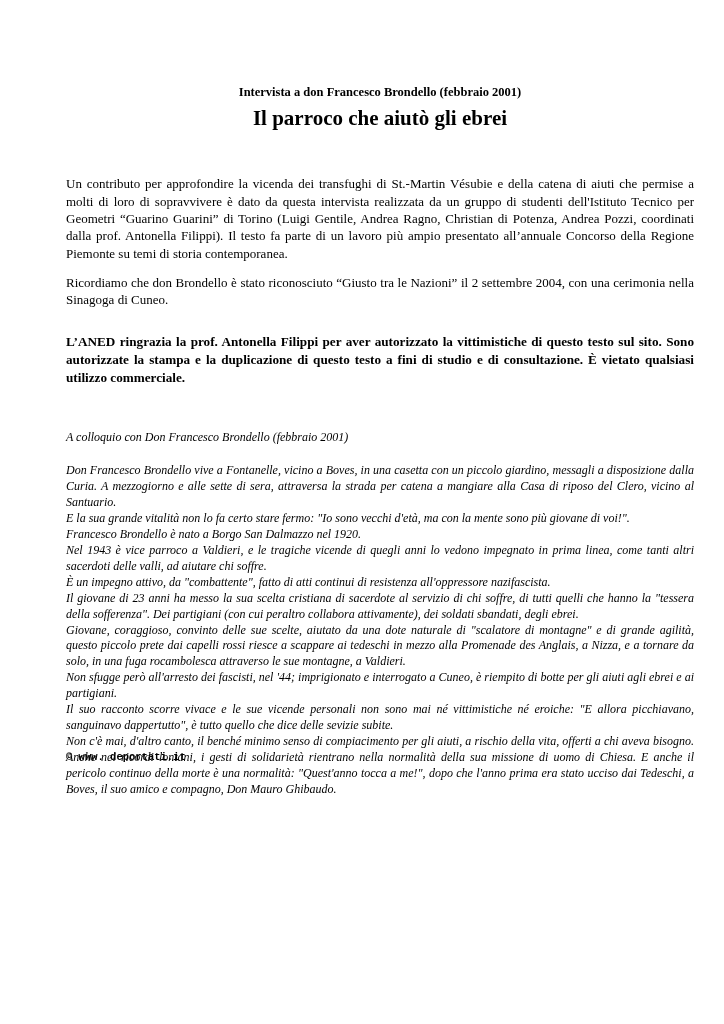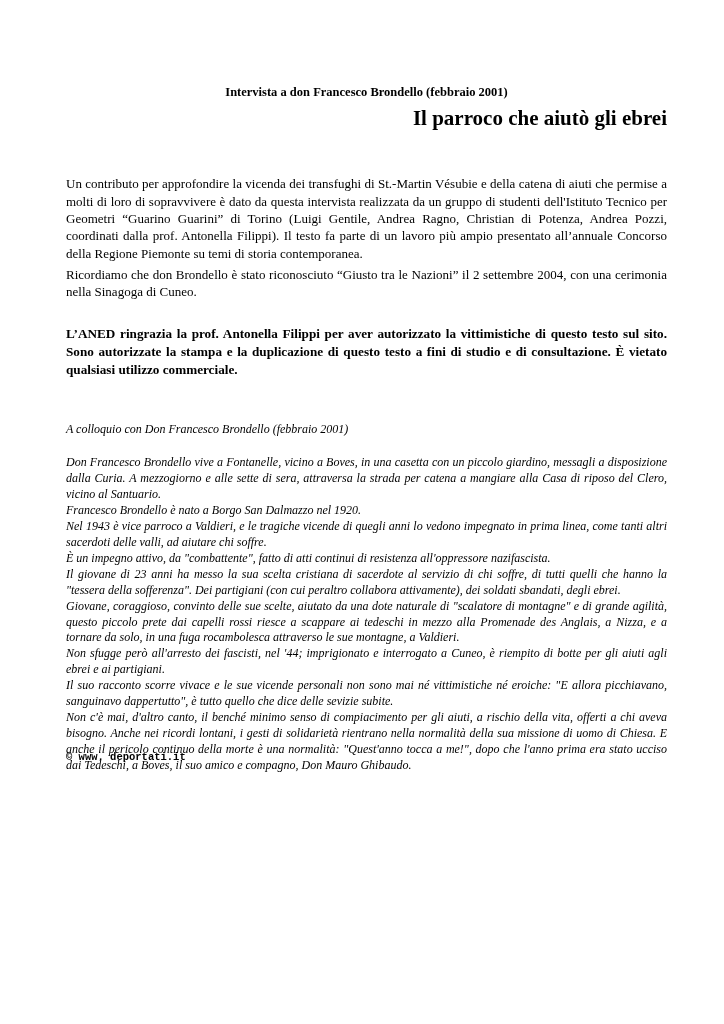--- a/index.html
+++ b/index.html
@@ -12,50 +12,49 @@
     height: 1024px;
     font-family: "Liberation Serif", serif;
     color: #000000;
     position: relative;
     overflow: hidden;
   }
   .page {
     box-sizing: border-box;
     width: 724px;
     height: 803px;
-    padding: 84px 57px 0 66px;
+    padding: 84px 30px 0 66px;
     position: relative;
   }
   .doc-header {
     text-align: center;
   }
   .doc-subject {
     font-size: 12.5px;
     font-weight: bold;
     line-height: 1.3;
     margin: 0 0 6px 0;
   }
   .doc-title {
     font-size: 21px;
     font-weight: bold;
     line-height: 1.2;
     margin: 0;
-    text-align: right;
   }
   .intro {
     margin-top: 44px;
   }
   p.body-text {
     font-size: 13px;
     line-height: 1.33;
     text-align: justify;
     margin: 0;
   }
   p.body-text + p.body-text {
-    margin-top: 4px;
+    margin-top: 12px;
   }
   .bold-note {
     margin-top: 25px;
     font-weight: bold;
     font-size: 13.2px;
     line-height: 1.33;
     text-align: justify;
   }
   .interview {
     margin-top: 44px;
@@ -93,20 +92,21 @@
   <div class="intro">
     <p class="body-text">Un contributo per approfondire la vicenda dei transfughi di St.-Martin Vésubie e della catena di aiuti che permise a molti di loro di sopravvivere è dato da questa intervista realizzata da un gruppo di studenti dell'Istituto Tecnico per Geometri “Guarino Guarini” di Torino (Luigi Gentile, Andrea Ragno, Christian di Potenza, Andrea Pozzi, coordinati dalla prof. Antonella Filippi). Il testo fa parte di un lavoro più ampio presentato all’annuale Concorso della Regione Piemonte su temi di storia contemporanea.</p>
     <p class="body-text">Ricordiamo che don Brondello è stato riconosciuto “Giusto tra le Nazioni” il 2 settembre 2004, con una cerimonia nella Sinagoga di Cuneo.</p>
   </div>
 
   <div class="bold-note">L’ANED ringrazia la prof. Antonella Filippi per aver autorizzato la vittimistiche di questo testo sul sito. Sono autorizzate la stampa e la duplicazione di questo testo a fini di studio e di consultazione. È vietato qualsiasi utilizzo commerciale.</div>
 
   <div class="interview">
     <p class="lead">A colloquio con Don Francesco Brondello (febbraio 2001)</p>
     <p>Don Francesco Brondello vive a Fontanelle, vicino a Boves, in una casetta con un piccolo giardino, messagli a disposizione dalla Curia. A mezzogiorno e alle sette di sera, attraversa la strada per catena a mangiare alla Casa di riposo del Clero, vicino al Santuario.</p>
+    <p>E la sua grande vitalità non lo fa certo stare fermo: "Io sono vecchi d'età, ma con la mente sono più giovane di voi!".</p>
     <p>Francesco Brondello è nato a Borgo San Dalmazzo nel 1920.</p>
     <p>Nel 1943 è vice parroco a Valdieri, e le tragiche vicende di quegli anni lo vedono impegnato in prima linea, come tanti altri sacerdoti delle valli, ad aiutare chi soffre.</p>
     <p>È un impegno attivo, da "combattente", fatto di atti continui di resistenza all'oppressore nazifascista.</p>
     <p>Il giovane di 23 anni ha messo la sua scelta cristiana di sacerdote al servizio di chi soffre, di tutti quelli che hanno la "tessera della sofferenza". Dei partigiani (con cui peraltro collabora attivamente), dei soldati sbandati, degli ebrei.</p>
     <p>Giovane, coraggioso, convinto delle sue scelte, aiutato da una dote naturale di "scalatore di montagne" e di grande agilità, questo piccolo prete dai capelli rossi riesce a scappare ai tedeschi in mezzo alla Promenade des Anglais, a Nizza, e a tornare da solo, in una fuga rocambolesca attraverso le sue montagne, a Valdieri.</p>
     <p>Non sfugge però all'arresto dei fascisti, nel '44; imprigionato e interrogato a Cuneo, è riempito di botte per gli aiuti agli ebrei e ai partigiani.</p>
     <p>Il suo racconto scorre vivace e le sue vicende personali non sono mai né vittimistiche né eroiche: "E allora picchiavano, sanguinavo dappertutto", è tutto quello che dice delle sevizie subite.</p>
     <p>Non c'è mai, d'altro canto, il benché minimo senso di compiacimento per gli aiuti, a rischio della vita, offerti a chi aveva bisogno. Anche nei ricordi lontani, i gesti di solidarietà rientrano nella normalità della sua missione di uomo di Chiesa. E anche il pericolo continuo della morte è una normalità: "Quest'anno tocca a me!", dopo che l'anno prima era stato ucciso dai Tedeschi, a Boves, il suo amico e compagno, Don Mauro Ghibaudo.</p>
   </div>
 

